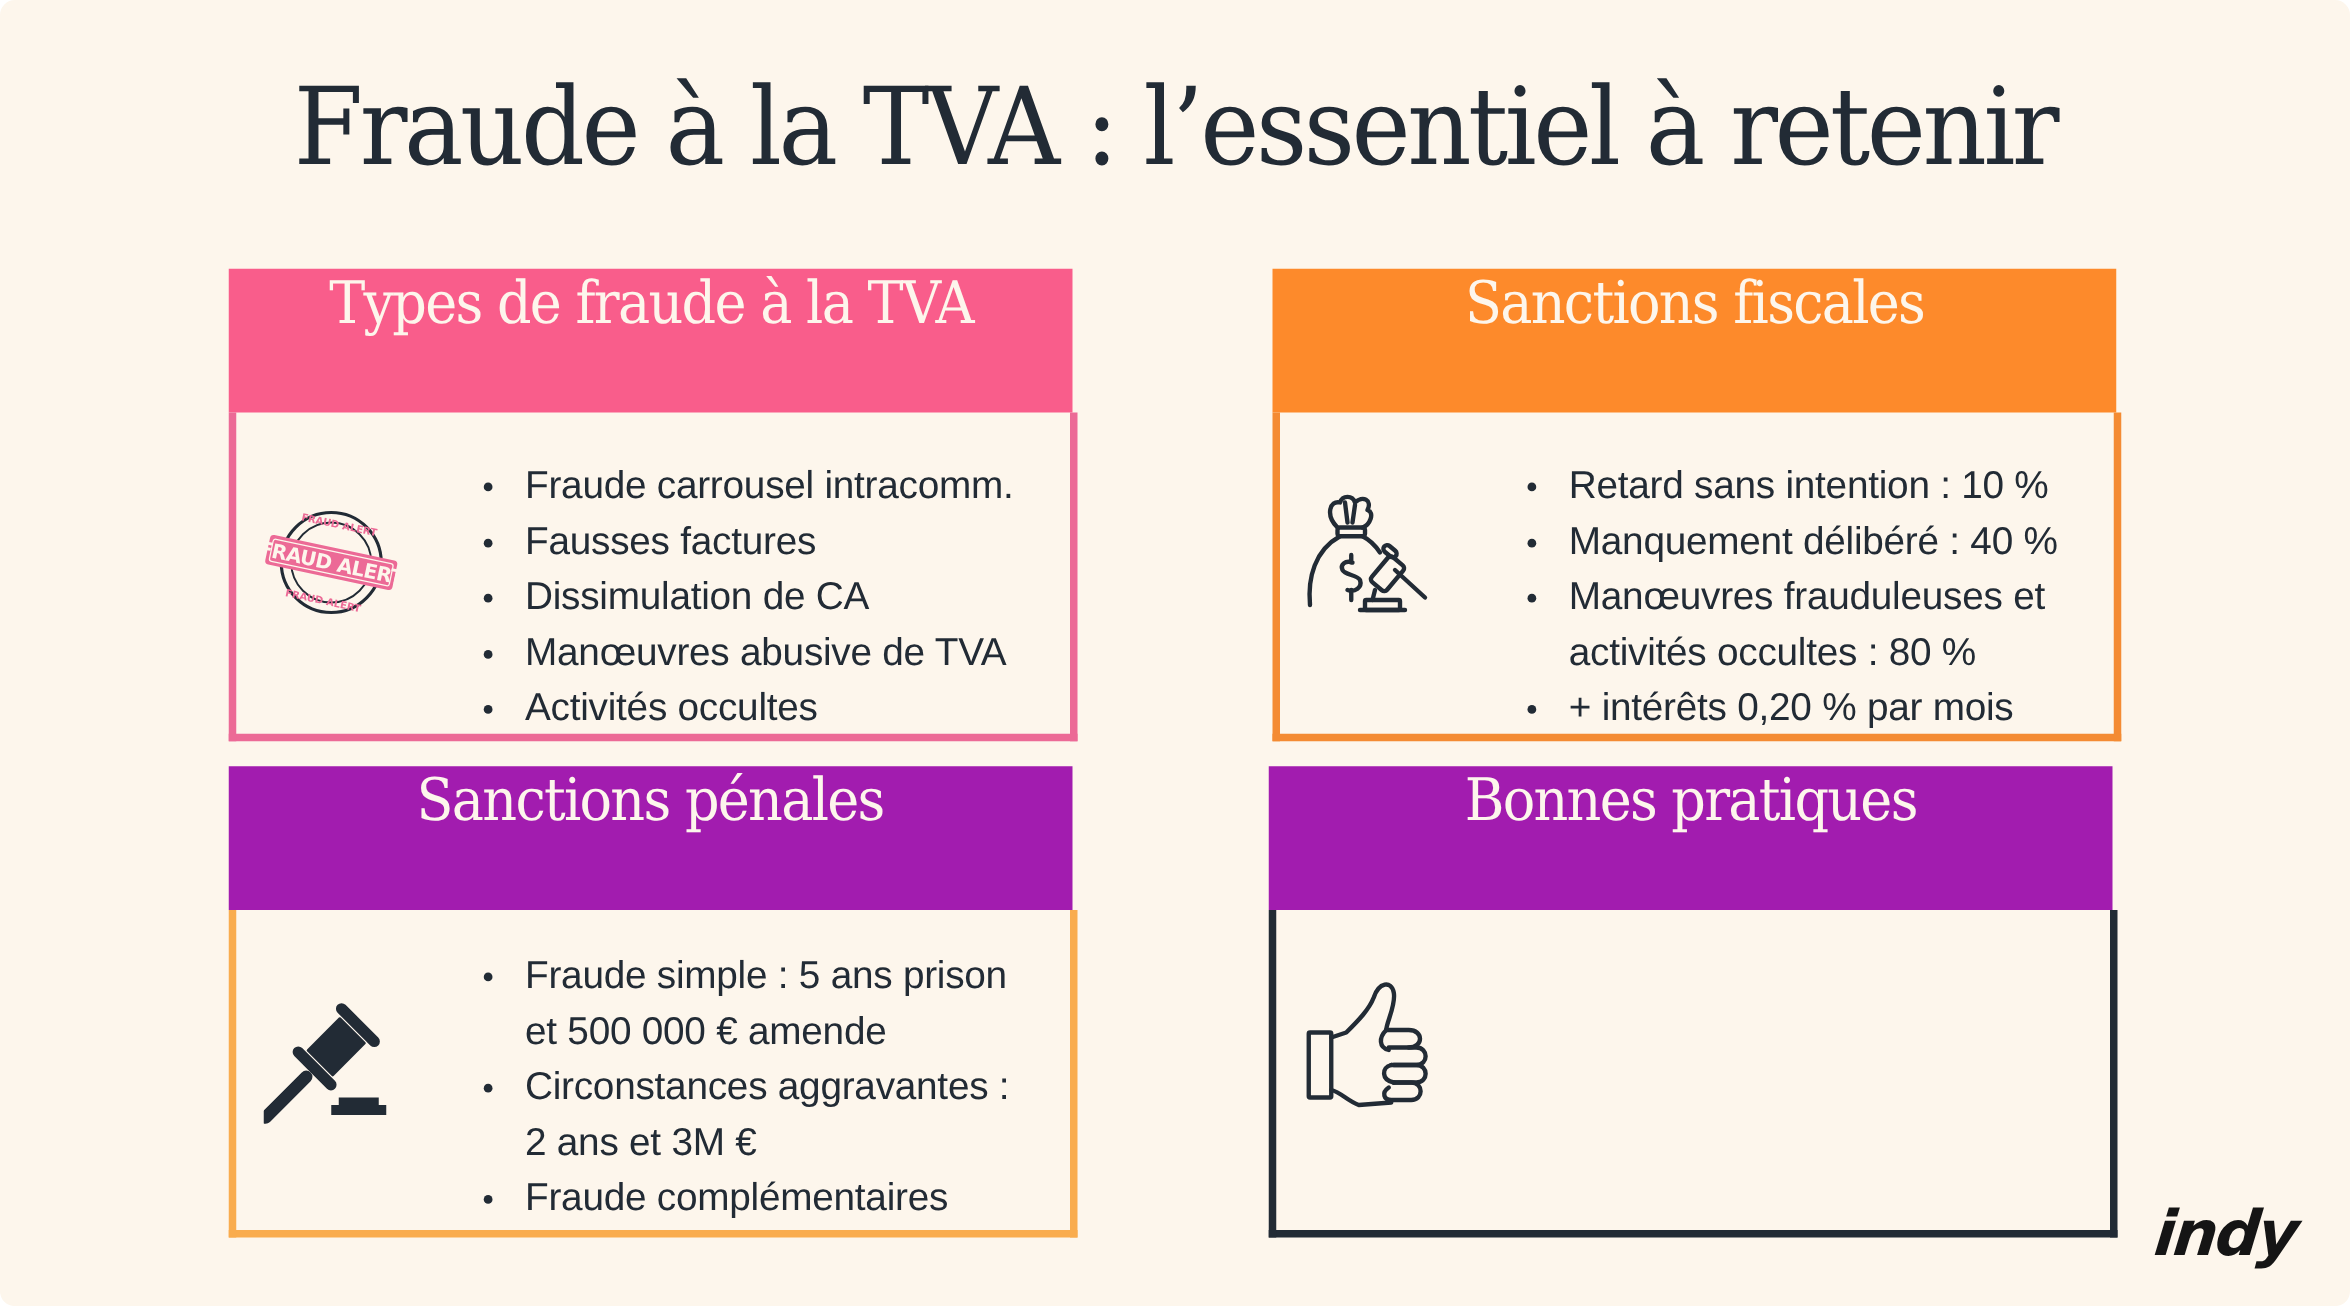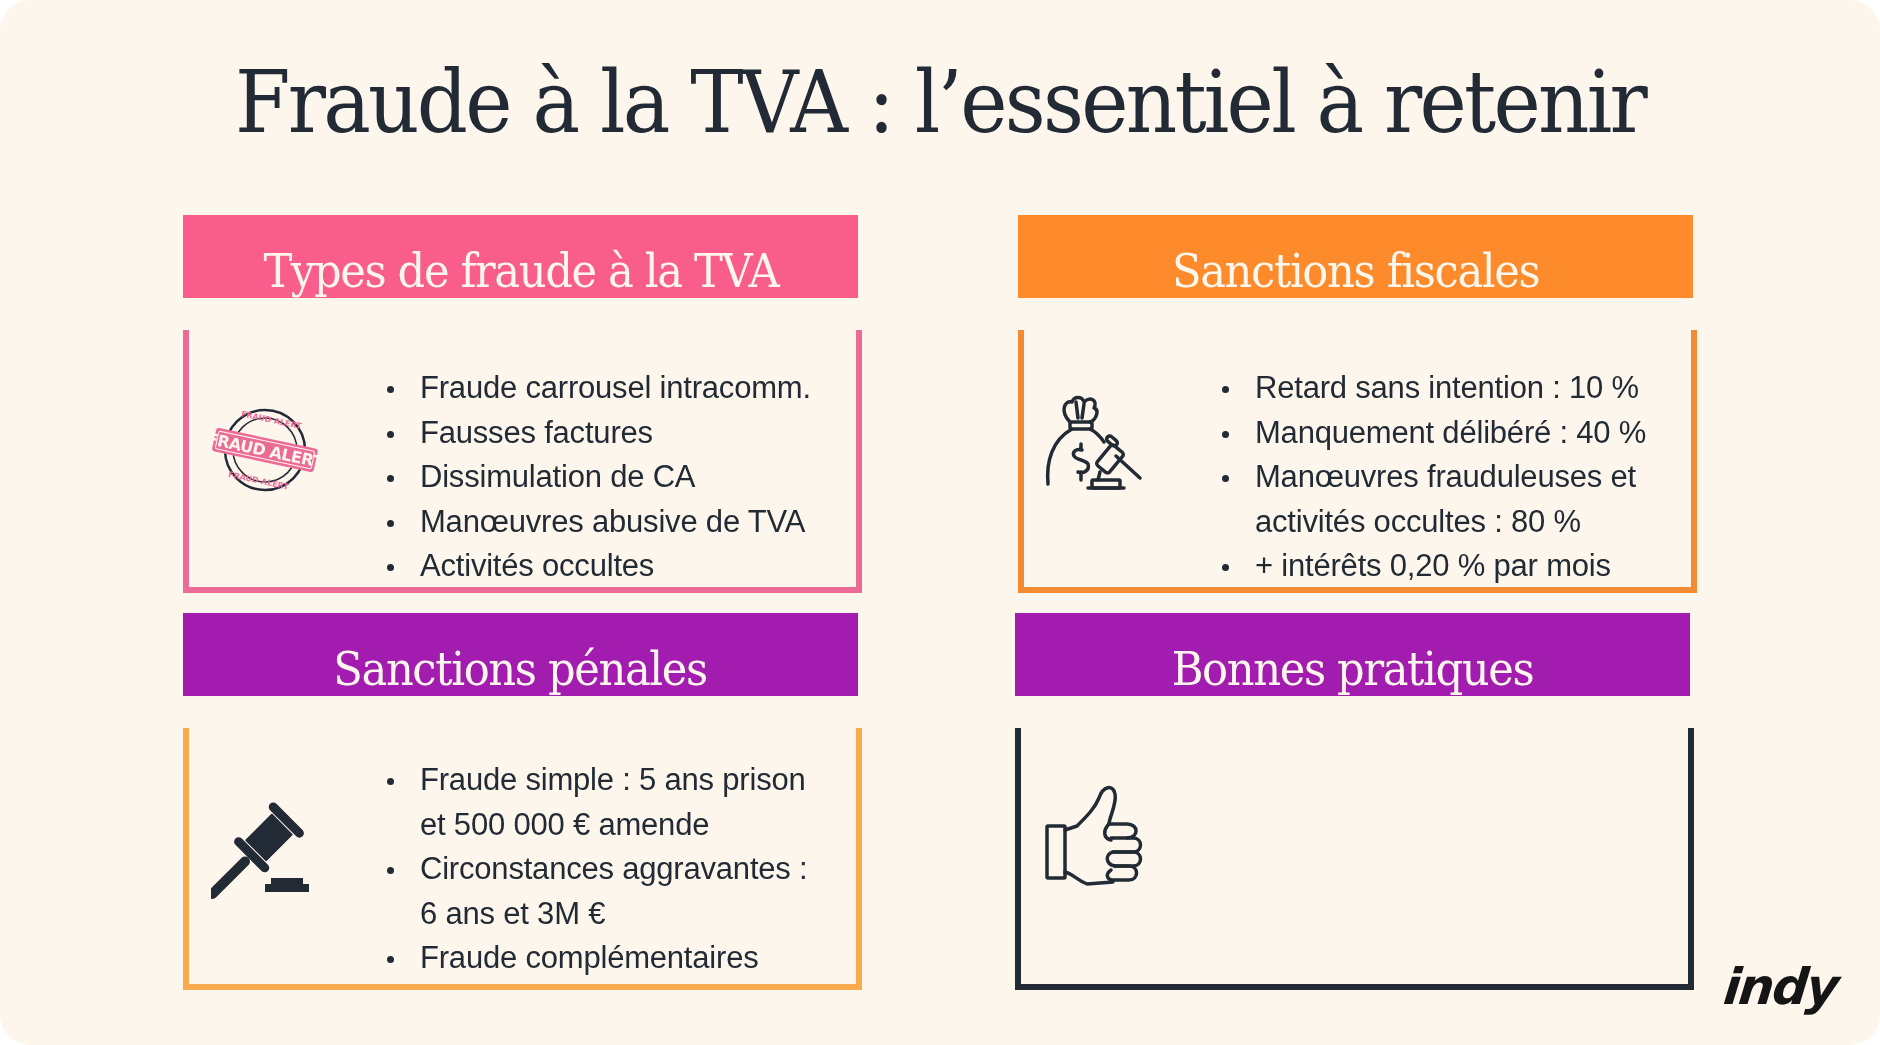--- a/index.html
+++ b/index.html
@@ -5,39 +5,39 @@
   html, body { margin: 0; padding: 0; }
   body {
     width: 1880px; height: 1045px; overflow: hidden;
     background: #ffffff;
     font-family: "Liberation Sans", sans-serif;
     position: relative;
   }
   .page {
     position: absolute; left: 0; top: 0; width: 1880px; height: 1045px;
     background: #fdf6ec;
-    border-radius: 30px;
+    border-radius: 12px;
   }
   .title {
     position: absolute; left: 0; top: 52px; width: 1880px;
     text-align: center;
     font-family: "DejaVu Serif", "Liberation Serif", serif;
     font-size: 86px; letter-spacing: -3px;
     color: #222b35;
     transform: scaleX(0.93);
     transform-origin: center;
   }
   .card {
     position: absolute;
     box-sizing: border-box;
     background: #fdf6ec;
   }
   .card .head {
-    position: absolute; left: 0; top: 0; right: 4px; height: 83px;
-    display: flex; align-items: flex-end; justify-content: center;
+    position: absolute; left: 0; top: 0; right: 4px; height: 115px;
+    display: flex; align-items: flex-start; justify-content: center;
   }
   .card .head span {
     font-family: "DejaVu Serif", "Liberation Serif", serif;
     font-size: 47px; letter-spacing: -1.5px;
     color: #fdf6ec;
     transform: scaleX(0.92);
     display: inline-block;
   }
   .card .body {
     position: absolute; left: 0; right: 0; top: 115px; bottom: 0;
@@ -152,21 +152,21 @@
             <rect x="44" y="22" width="30" height="38" rx="1"></rect>
             <rect x="36" y="12" width="46" height="9" rx="4.5"></rect>
             <rect x="36" y="61" width="46" height="9" rx="4.5"></rect>
             <rect x="54" y="70" width="10" height="56" rx="5"></rect>
           </g>
           <path d="M60 82 L92 82 L92 88 L98 88 L98 96 L54 96 L54 88 L60 88 Z"></path>
         </svg>
       </div>
       <ul style="top:12px;">
         <li>Fraude simple : 5 ans prison et 500 000 € amende</li>
-        <li>Circonstances aggravantes : 6 ans et 3M €</li>
+        <li>Circonstances aggravantes : 2 ans et 3M €</li>
         <li>Fraude complémentaires</li>
       </ul>
     </div>
   </div>
 
   <div class="card c4">
     <div class="head">
       <span>Bonnes pratiques</span>
     </div>
     <div class="body">

